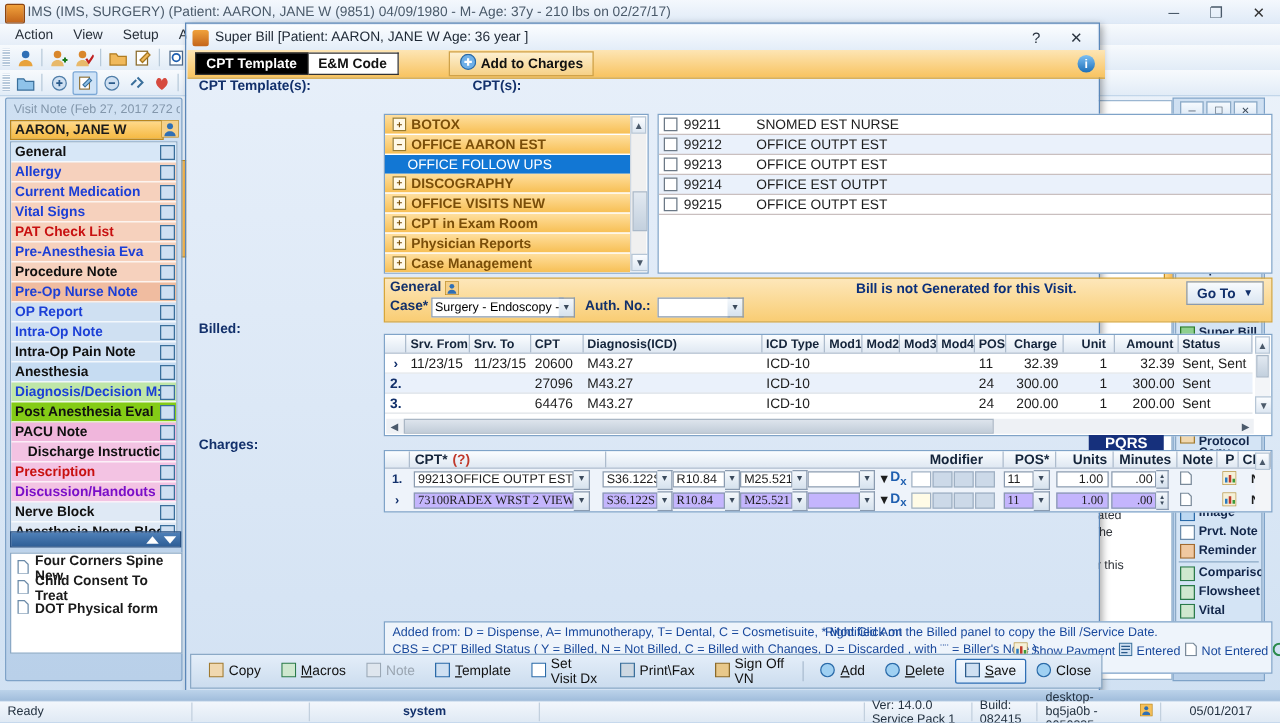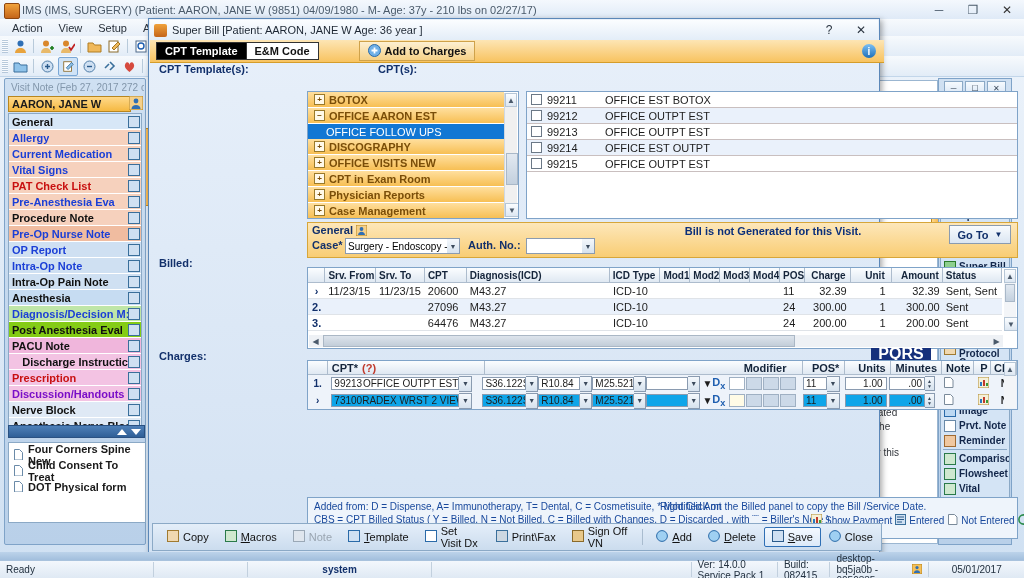--- a/index.html
+++ b/index.html
@@ -190,29 +190,29 @@
   .c-amt{width:58px;justify-content:flex-end;padding-right:3px;}
   .c-sts{width:68px;}
   #billed-vscroll{position:absolute;right:1px;top:1px;width:12px;height:62px;background:#f3f5f8;}
   #billed-hscroll{position:absolute;left:1px;bottom:1px;width:694px;height:12px;
     background:#eef1f5;display:flex;align-items:center;}
   #bh-thumb{height:10px;width:470px;margin-left:14px;background:linear-gradient(#dde4ec,#c2cdd9);border:1px solid #aab7c5;}
   .hs-arrow{width:13px;height:12px;display:flex;align-items:center;justify-content:center;
     font-size:8px;color:#4b5a6b;cursor:pointer;position:absolute;}
   
   #pqrs-tab{position:absolute;left:722px;top:329px;width:60px;height:12px;background:#16307c;
-    color:#fff;font-size:16px;font-weight:bold;display:flex;align-items:center;justify-content:center;cursor:pointer;}
+    color:#fff;font-size:12px;font-weight:bold;display:flex;align-items:center;justify-content:center;cursor:pointer;}
   #charges-box{position:absolute;left:158px;top:341px;width:709px;height:48px;
     background:#eef3fa;border:1px solid #7fa3c8;overflow:hidden;}
   .ch-head{display:flex;height:13px;background:linear-gradient(#fbfdff,#dfe8f2);
     border-bottom:1px solid #adbccd;font-size:11px;font-weight:bold;color:#14243a;}
   .ch-head div{border-right:1px solid #adbccd;padding-left:4px;display:flex;align-items:center;
     box-sizing:border-box;overflow:hidden;white-space:nowrap;}
   .ch-row{display:flex;height:17px;align-items:center;font-size:10px;color:#1d1d1d;}
-  .ch-row.y .fld{background:#0ea5e9;}
+  .ch-row.y .fld{background:#c4b5fd;font-family:Liberation Serif, serif;}
   .k-idx{width:20px;justify-content:center;color:#12306b;font-weight:bold;display:flex;align-items:center;}
   .fld{height:13px;background:#fff;border:1px solid #8a9bb0;display:flex;align-items:center;
     padding-left:2px;box-sizing:border-box;font-size:10px;overflow:hidden;white-space:nowrap;}
   .mod-cell{width:16px;height:13px;border:1px solid #9fb0c3;background:#ccd9e8;box-sizing:border-box;margin-right:1px;}
   .mod-cell.white{background:#fff;}
   .mod-cell.cream{background:#fffbe6;}
   .dxlink{color:#1f5fb0;font-weight:bold;font-size:11px;}
   .spin{width:9px;height:13px;background:linear-gradient(#f4f8fc,#d6e2ee);border:1px solid #8a9bb0;
     border-left:none;display:flex;flex-direction:column;align-items:center;justify-content:center;
     font-size:5px;line-height:5px;color:#3b4a5c;cursor:pointer;}
@@ -782,21 +782,21 @@
         <div class="sb-arrow">▲</div>
         <div id="tpl-thumb"></div>
         <div class="sb-arrow" style="position:absolute;bottom:0;left:0;width:12px;">▼</div>
       </div>
     </div>
 
     <div id="cpt-box">
         <div class="cpt-row">
           <span class="cbx"></span>
           <span class="cpt-code">99211</span>
-          <span>OFFICE EST BOTOX</span>
+          <span>SNOMED EST NURSE</span>
         </div>
         <div class="cpt-row alt">
           <span class="cbx"></span>
           <span class="cpt-code">99212</span>
           <span>OFFICE OUTPT EST</span>
         </div>
         <div class="cpt-row">
           <span class="cbx"></span>
           <span class="cpt-code">99213</span>
           <span>OFFICE OUTPT EST</span>

